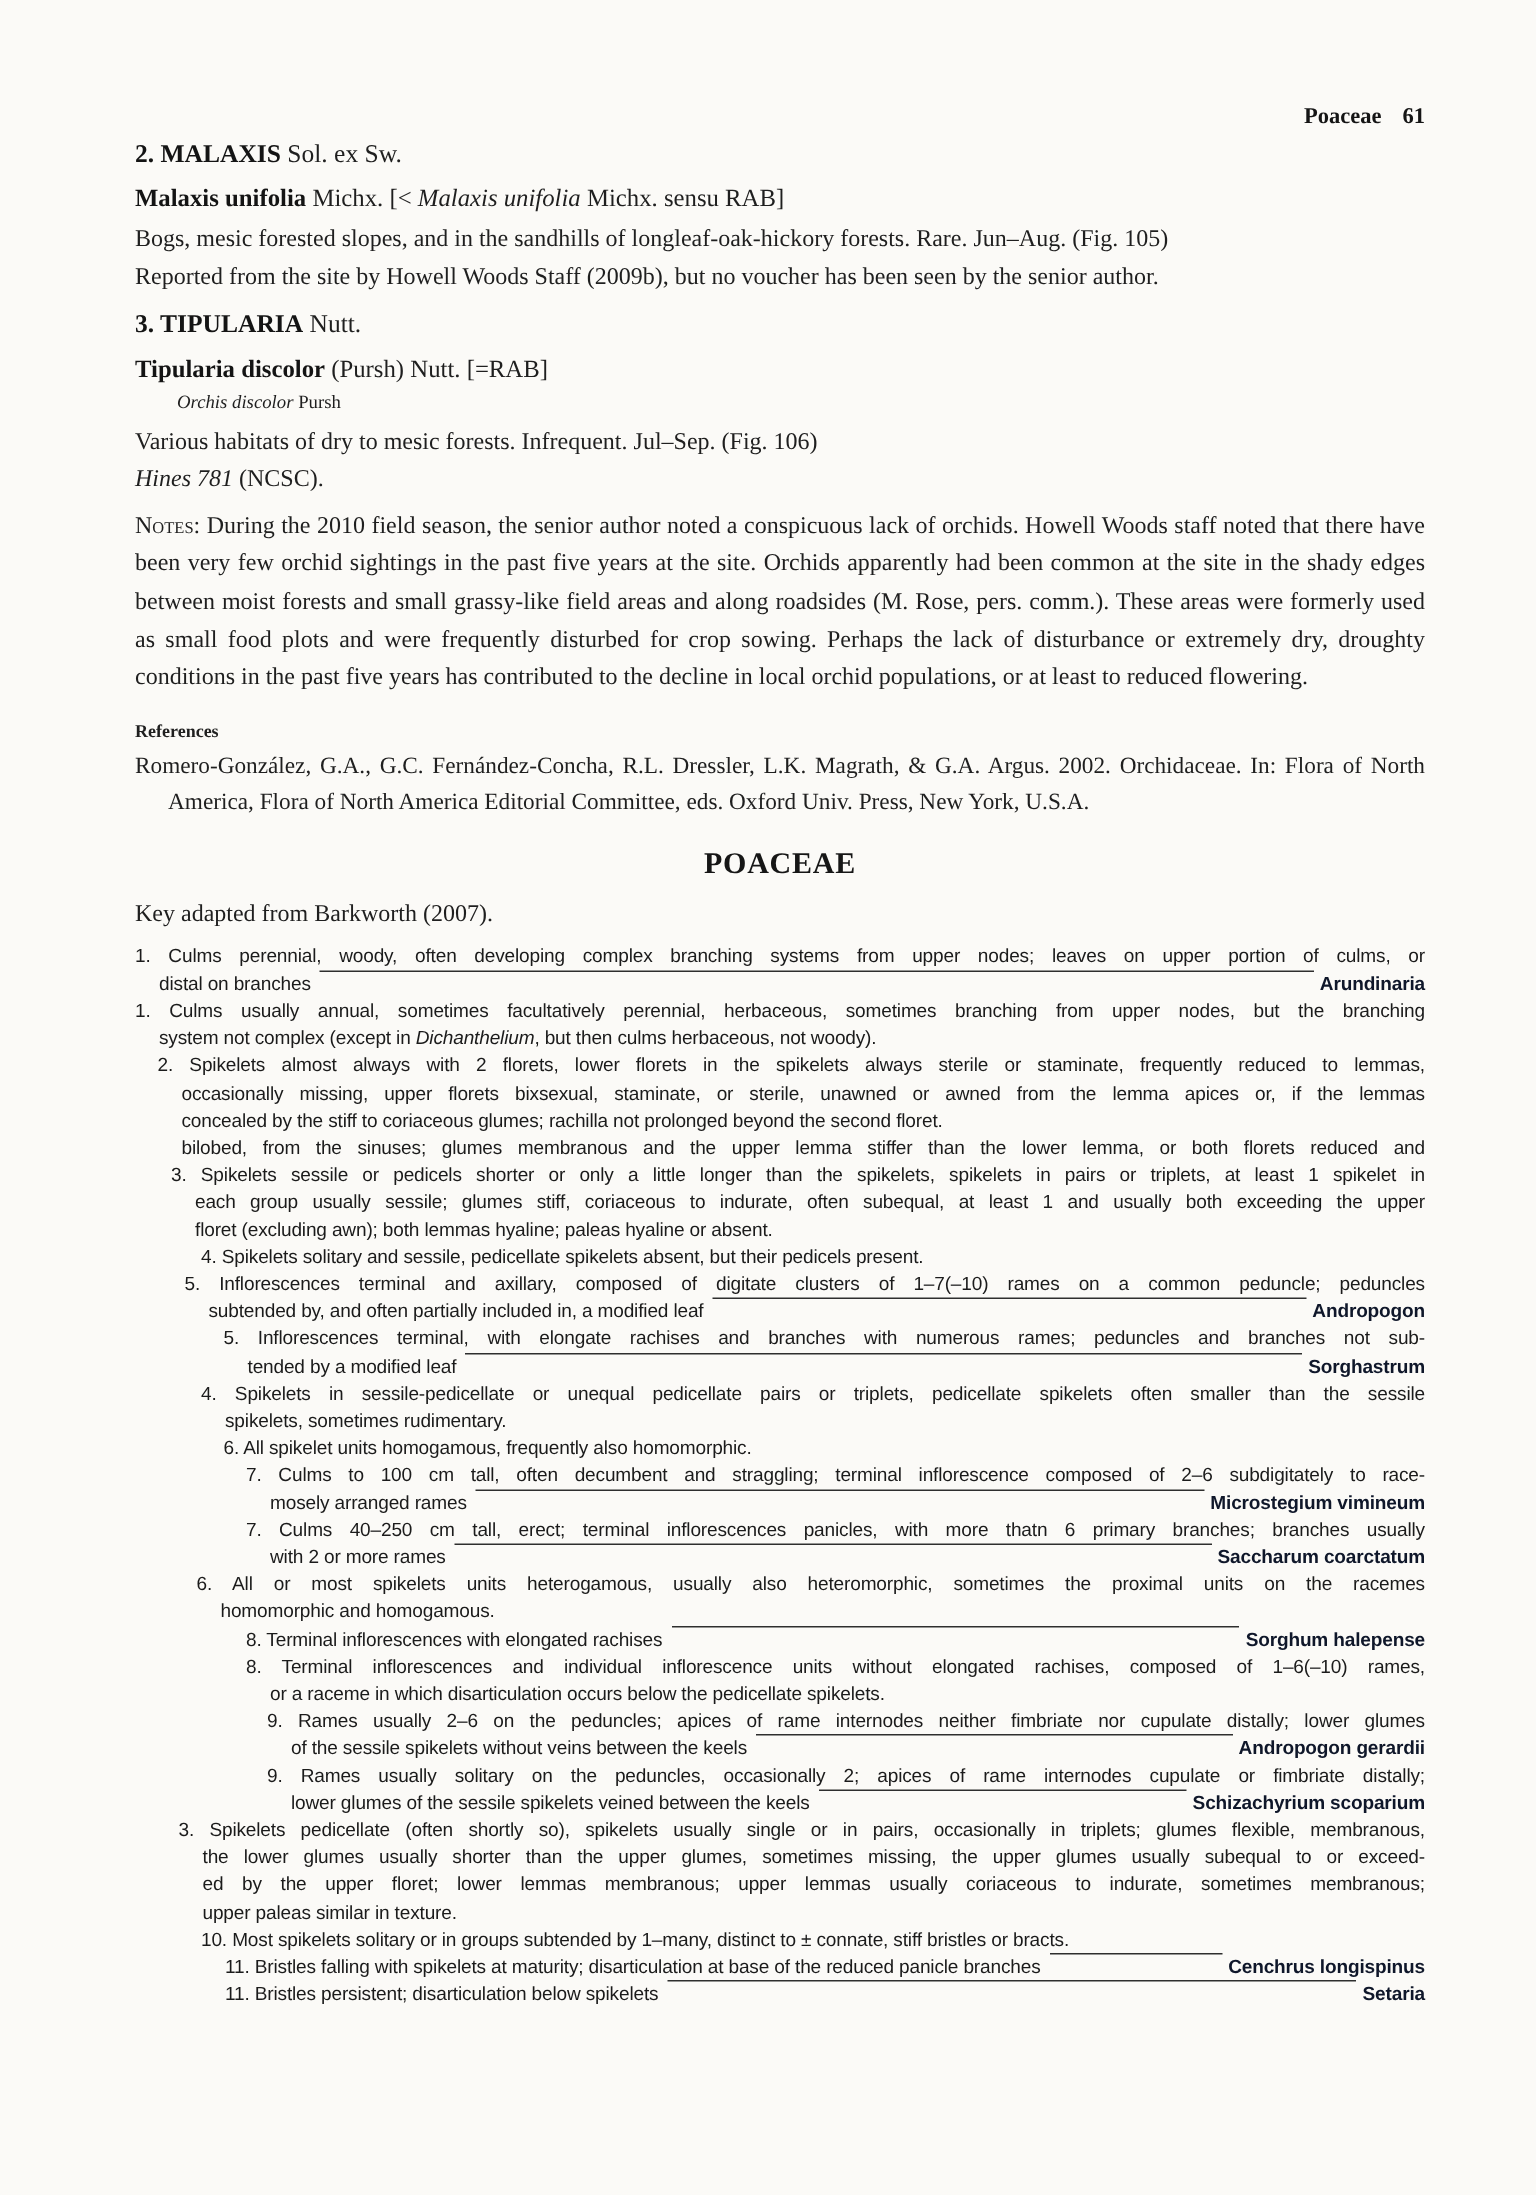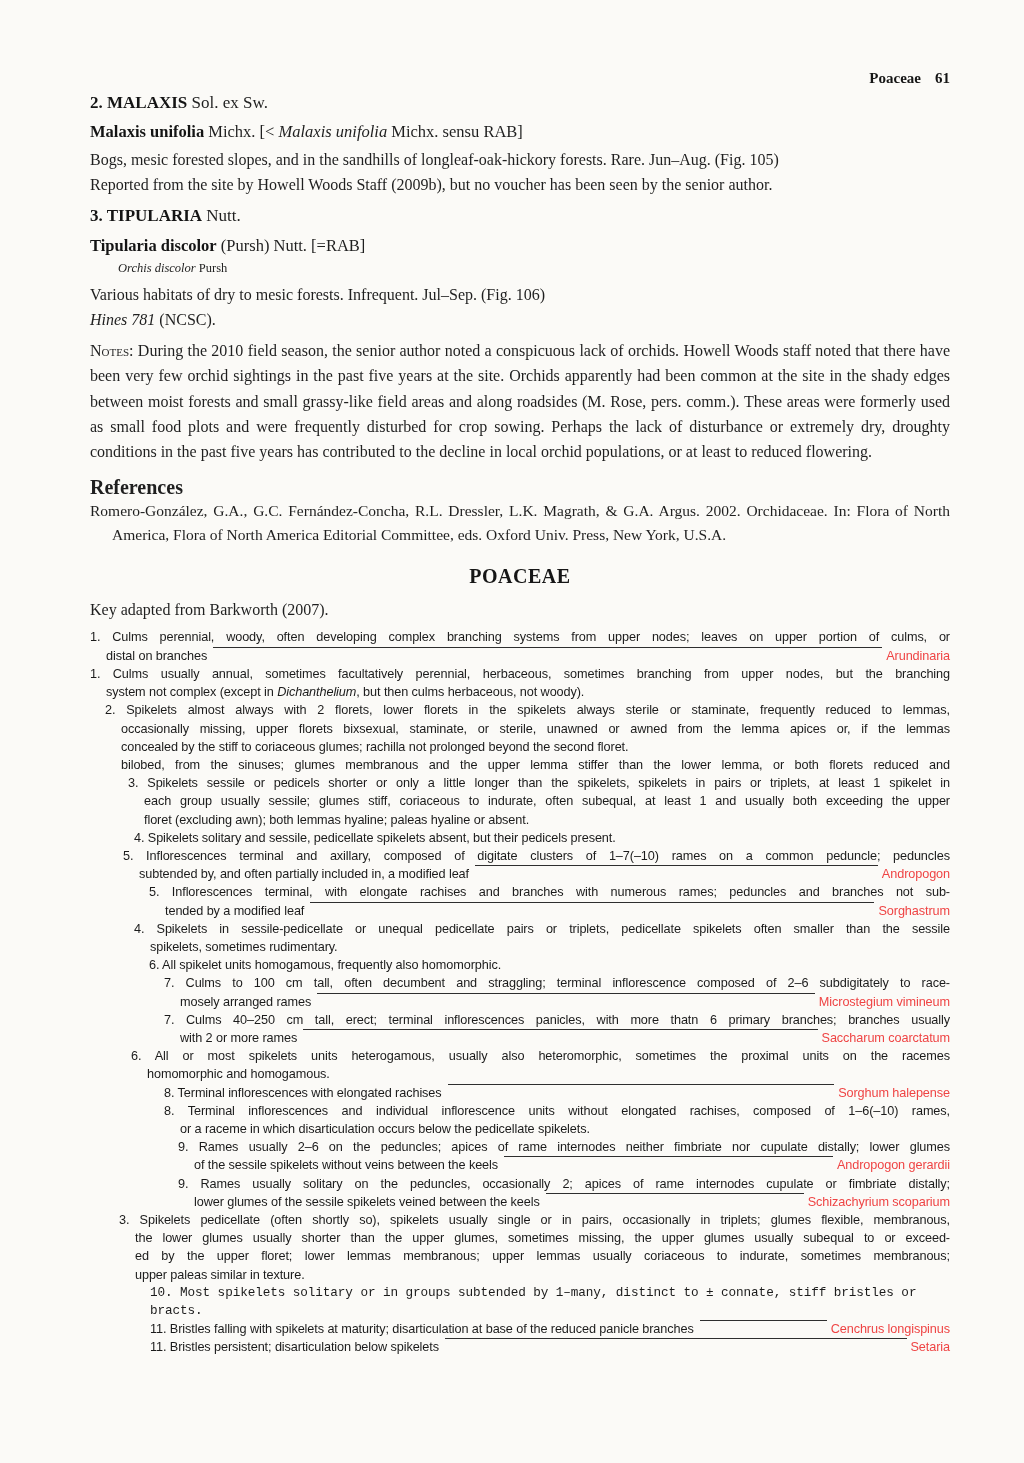--- a/index.html
+++ b/index.html
@@ -21,21 +21,21 @@
     display:flow-root;
     margin:0 74px 0 90px; 
   }
   .ln{margin:0;}
   .genus-heading{margin-top:0;font-size:17px;line-height:22px;}
   .species-line{font-size:16.5px;line-height:22px;}
   .body-line{font-size:16px;line-height:25px;}
   .synonym{font-size:12.5px;line-height:17px;margin-left:28px;}
   .notes{font-size:16px;line-height:25.3px;text-align:justify;}
   .notes .sc{font-variant:small-caps;}
-  .refs-heading{font-weight:bold;font-size:20px;line-height:22px;}
+  .refs-heading{font-weight:bold;font-size:12px;line-height:22px;}
   .ref-entry{
     font-size:15.5px;line-height:24px;text-align:justify;
     padding-left:22px;text-indent:-22px;
   }
   .family-title{
     text-align:center;font-weight:bold;font-size:20px;line-height:26px;
     letter-spacing:0.5px;color:#161616;
   }
   .key-intro{font-size:16px;line-height:22px;}
   .key{
@@ -46,21 +46,21 @@
   .key .kline{text-align:left;}
   .key .kline.j{text-align:justify;text-align-last:justify;}
   .key .cont{margin-left:16px;}
   .key .resline{display:flex;align-items:flex-start;}
   .key .lead{white-space:nowrap;}
   .key .leader{
     flex:1;min-width:18px;
     border-bottom:1.1px solid #2e2e2e;
     margin:0 4px 4px 6px;
   }
-  .key .taxon{font-weight:normal;white-space:nowrap;color:#ef4444;}
+  .key .taxon{font-weight:bold;white-space:nowrap;color:#0f172a;}
   b{color:#141414;}
 </style>
 </head>
 <body>
 
 <div class="page">
 
   <div class="running-head">
     <span>Poaceae</span><span class="pageno">61</span>
   </div>
@@ -110,21 +110,21 @@
         <div style="margin-left: 0px;">
           <div class="kline j">1. Culms usually annual, sometimes facultatively perennial, herbaceous, sometimes branching from upper nodes, but the branching</div>
           <div class="kline cont">system not complex (except in <i>Dichanthelium</i>, but then culms herbaceous, not woody).</div>
         </div>
         <div style="margin-left: 15px;">
           <div class="kline j">2. Spikelets almost always with 2 florets, lower florets in the spikelets always sterile or staminate, frequently reduced to lemmas,</div>
           <div class="kline j cont">occasionally missing, upper florets bixsexual, staminate, or sterile, unawned or awned from the lemma apices or, if the lemmas</div>
           <div class="kline cont">concealed by the stiff to coriaceous glumes; rachilla not prolonged beyond the second floret.</div>
           <div class="kline j cont">bilobed, from the sinuses; glumes membranous and the upper lemma stiffer than the lower lemma, or both florets reduced and</div>
         </div>
-        <div style="margin-left: 38px;">
+        <div style="margin-left: 24px;">
           <div class="kline j">3. Spikelets sessile or pedicels shorter or only a little longer than the spikelets, spikelets in pairs or triplets, at least 1 spikelet in</div>
           <div class="kline j cont">each group usually sessile; glumes stiff, coriaceous to indurate, often subequal, at least 1 and usually both exceeding the upper</div>
           <div class="kline cont">floret (excluding awn); both lemmas hyaline; paleas hyaline or absent.</div>
         </div>
         <div style="margin-left: 44px;">
           <div class="kline">4. Spikelets solitary and sessile, pedicellate spikelets absent, but their pedicels present.</div>
         </div>
         <div style="margin-left: 33px;">
           <div class="kline j">5. Inflorescences terminal and axillary, composed of digitate clusters of 1–7(–10) rames on a common peduncle; peduncles</div>
           <div class="resline cont">
@@ -194,21 +194,21 @@
             <span class="leader"></span>
             <span class="taxon">Schizachyrium scoparium</span>
           </div>
         </div>
         <div style="margin-left: 29px;">
           <div class="kline j">3. Spikelets pedicellate (often shortly so), spikelets usually single or in pairs, occasionally in triplets; glumes flexible, membranous,</div>
           <div class="kline j cont">the lower glumes usually shorter than the upper glumes, sometimes missing, the upper glumes usually subequal to or exceed-</div>
           <div class="kline j cont">ed by the upper floret; lower lemmas membranous; upper lemmas usually coriaceous to indurate, sometimes membranous;</div>
           <div class="kline cont">upper paleas similar in texture.</div>
         </div>
-        <div style="margin-left: 60px; font-family: Liberation Mono, monospace;">
+        <div style="margin-left: 44px;">
           <div class="kline">10. Most spikelets solitary or in groups subtended by 1–many, distinct to ± connate, stiff bristles or bracts.</div>
         </div>
         <div style="margin-left: 60px;">
           <div class="resline">
             <span class="lead">11. Bristles falling with spikelets at maturity; disarticulation at base of the reduced panicle branches</span>
             <span class="leader"></span>
             <span class="taxon">Cenchrus longispinus</span>
           </div>
         </div>
         <div style="margin-left: 60px;">

